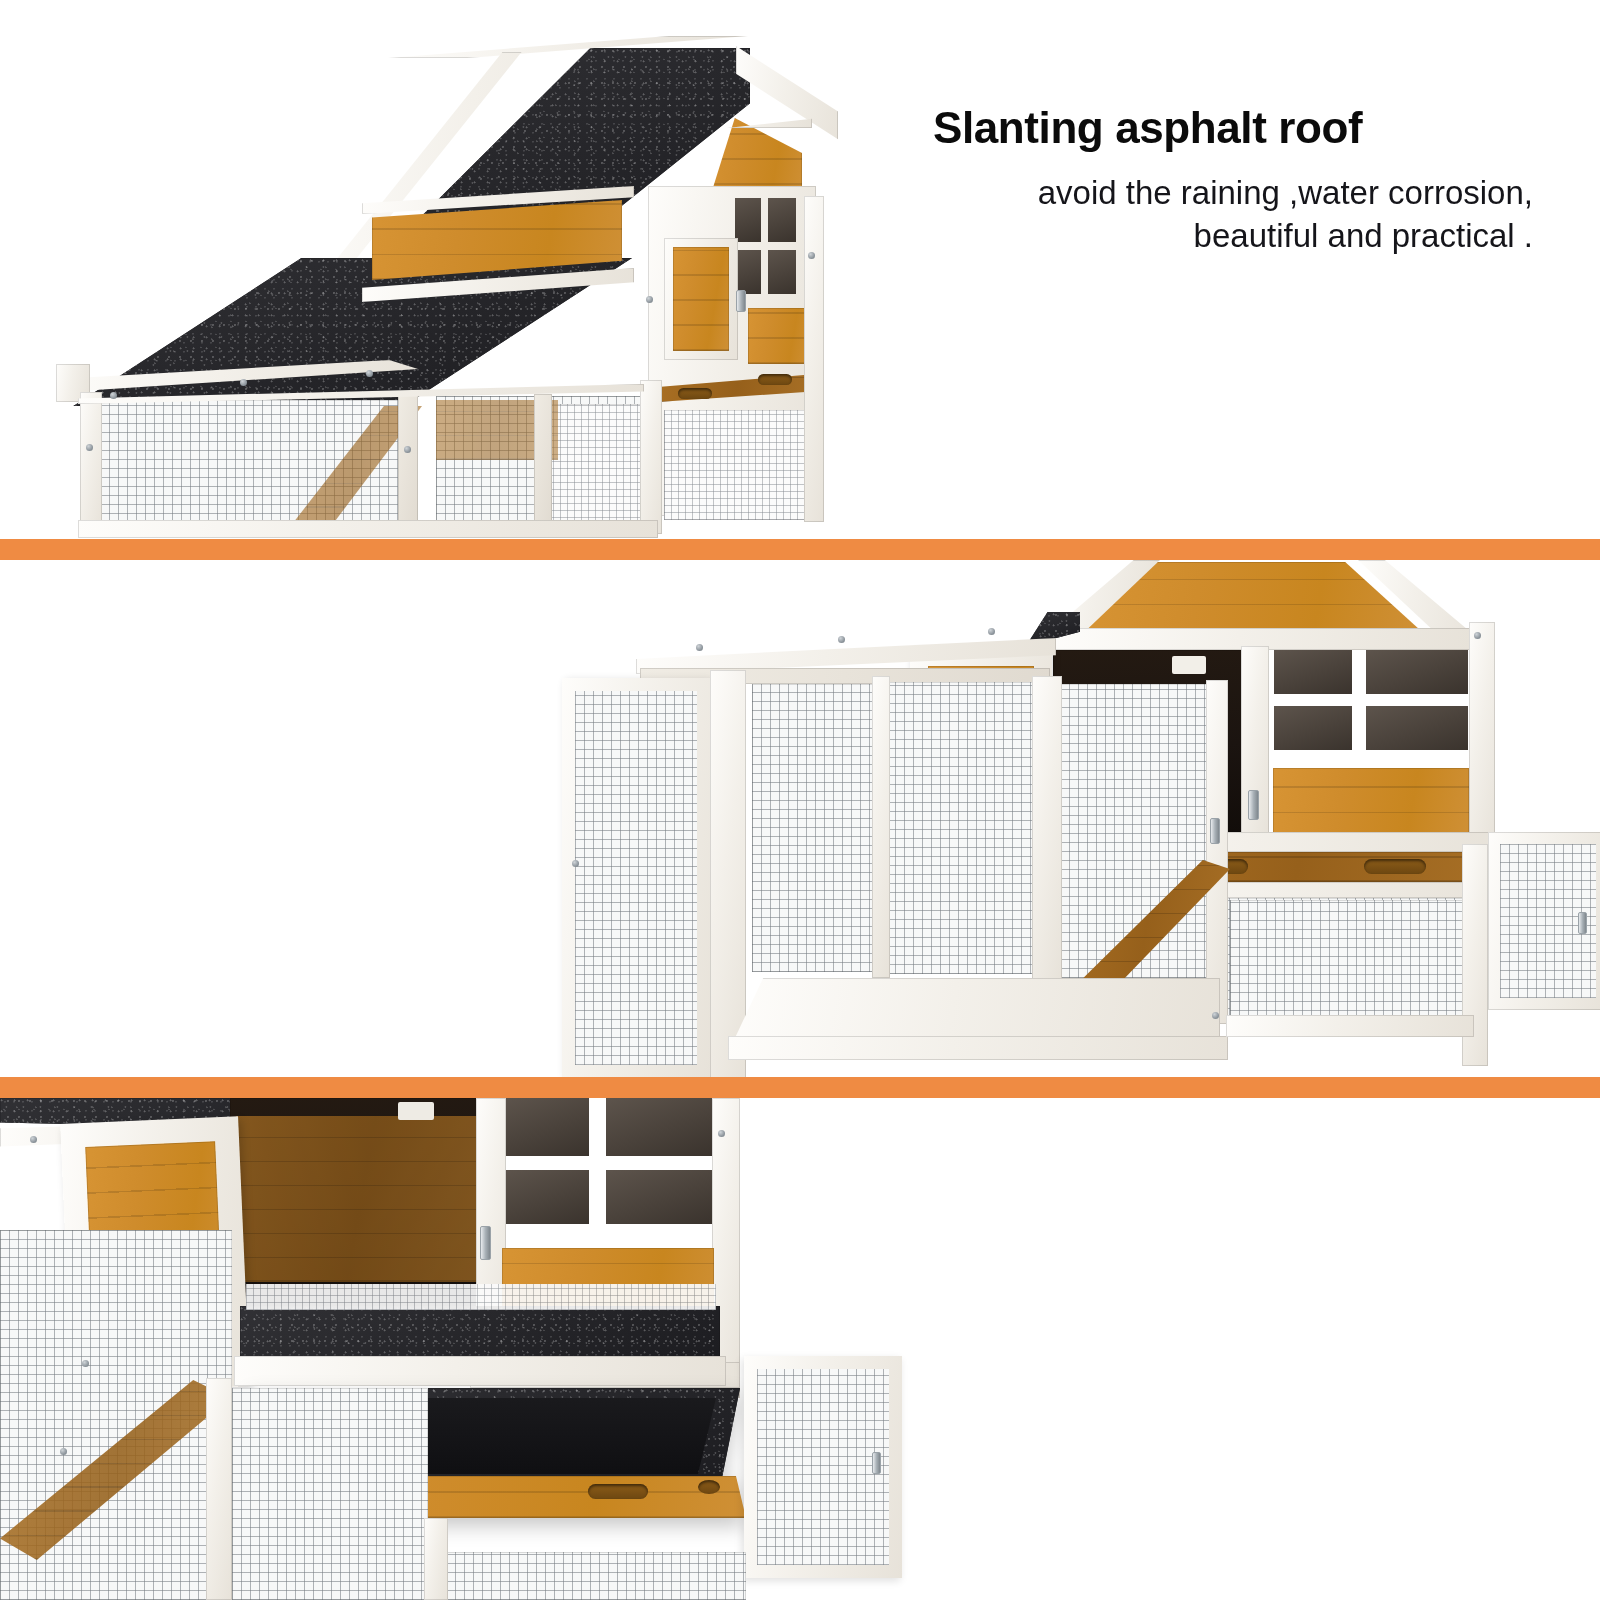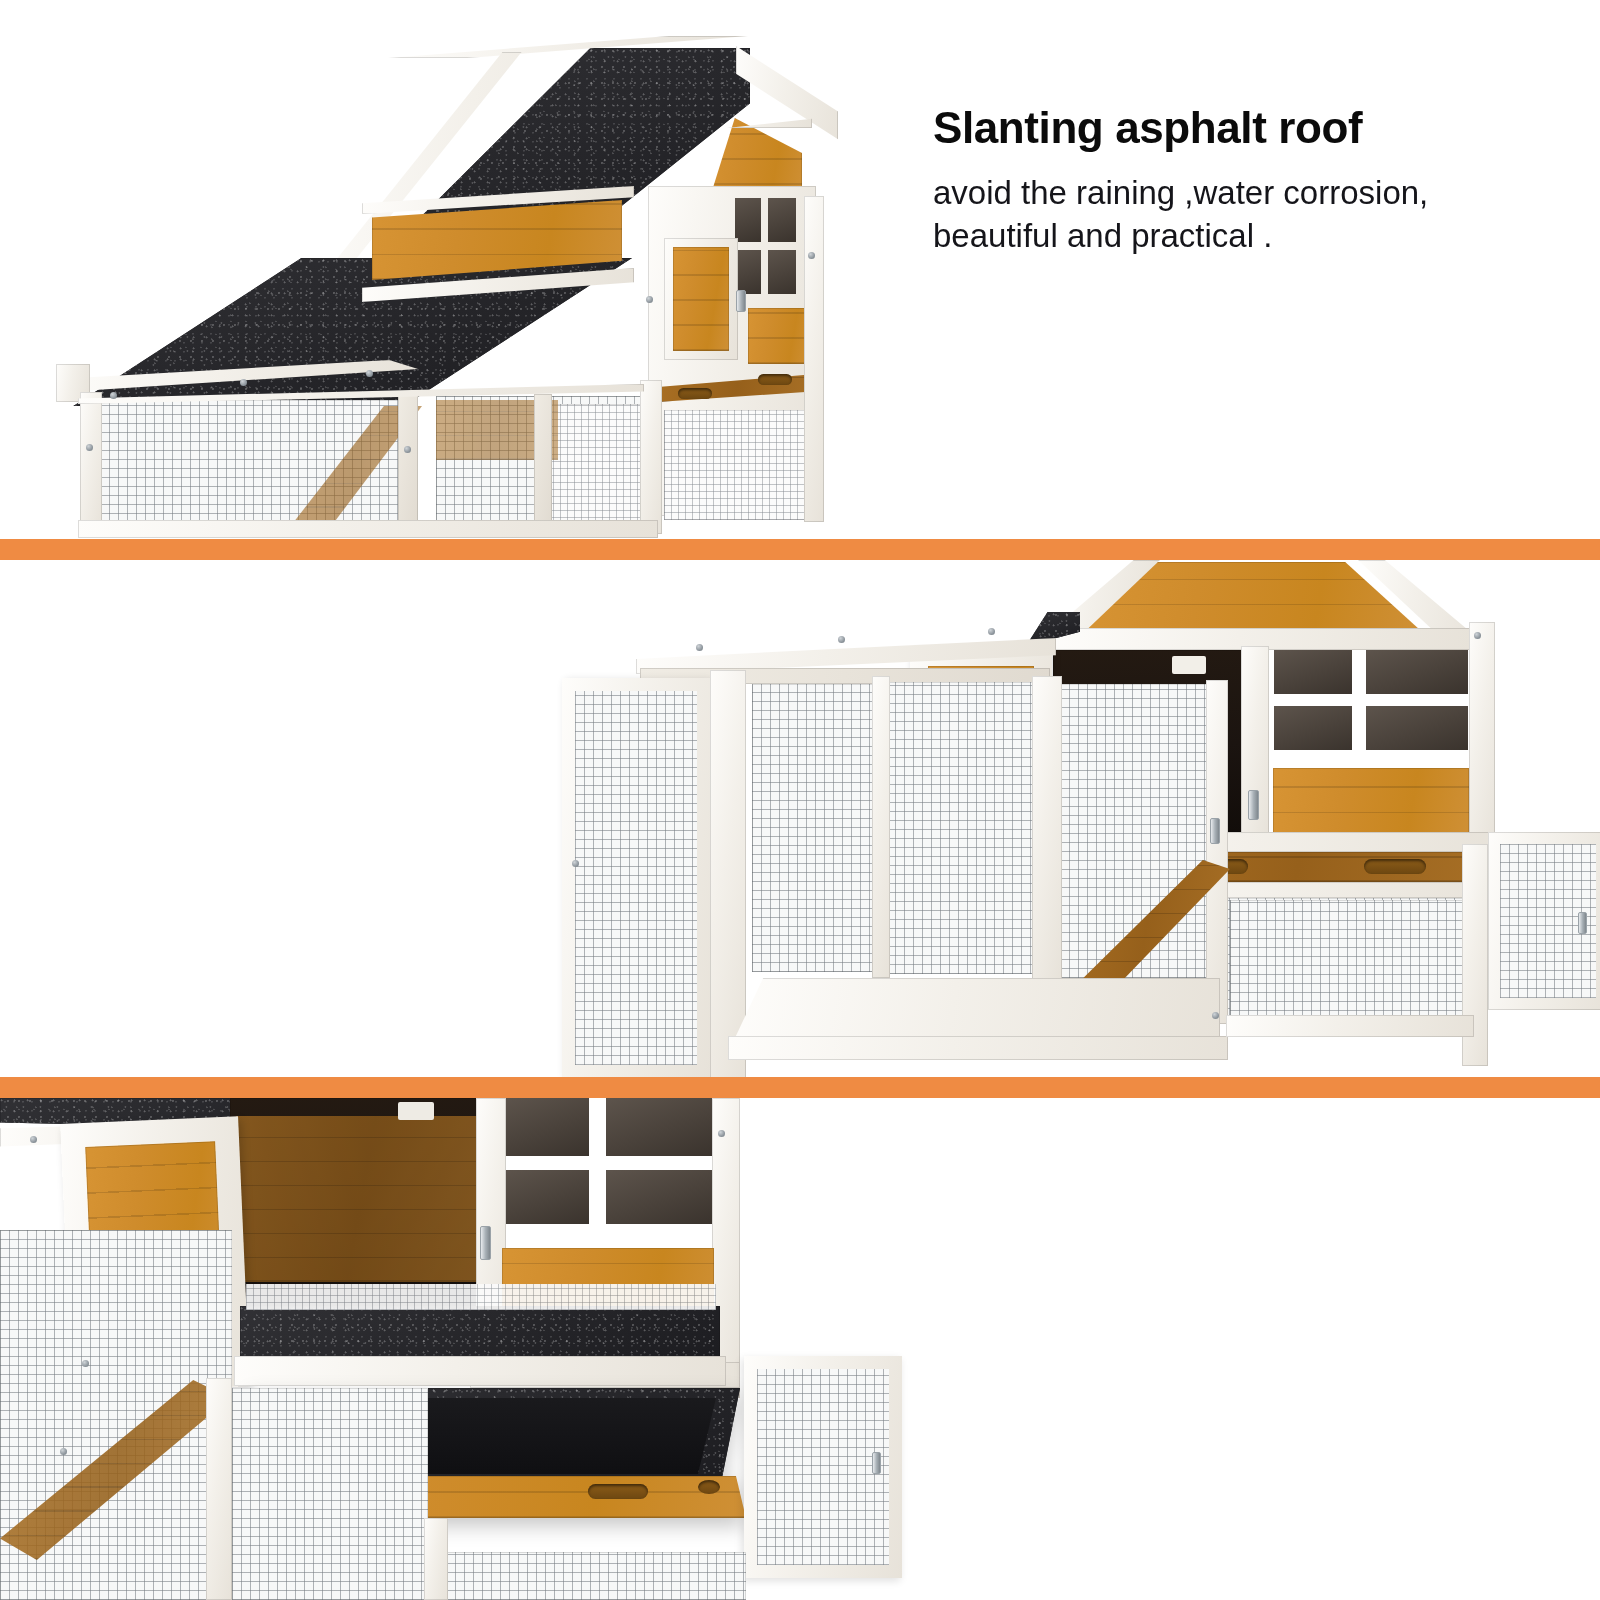--- a/index.html
+++ b/index.html
@@ -33,21 +33,21 @@
   .heading {
     font-size:44px; font-weight:bold; letter-spacing:-0.4px;
     line-height:1.12; color:#0b0b0b; white-space:pre-line;
   }
   .body-copy {
     font-size:33px; font-weight:normal; line-height:1.30;
     color:#15151a; white-space:pre-line;
   }
 
   #text-1 { left:933px; top:103px; width:600px; text-align:left; }
-  #text-1 .body-copy { margin-top:20px; }
+  #text-1 .body-copy { margin-top:20px;text-align:right; }
 
   
   .wood {
     background:
       repeating-linear-gradient(0deg,
         rgba(0,0,0,.13) 0px, rgba(0,0,0,.13) 1.5px,
         rgba(0,0,0,0) 1.5px, rgba(0,0,0,0) 25px),
       linear-gradient(100deg,#d79434 0%,#cf8c2c 35%,#c8861f 70%,#cf9036 100%);
   }
   .wood-dk {

